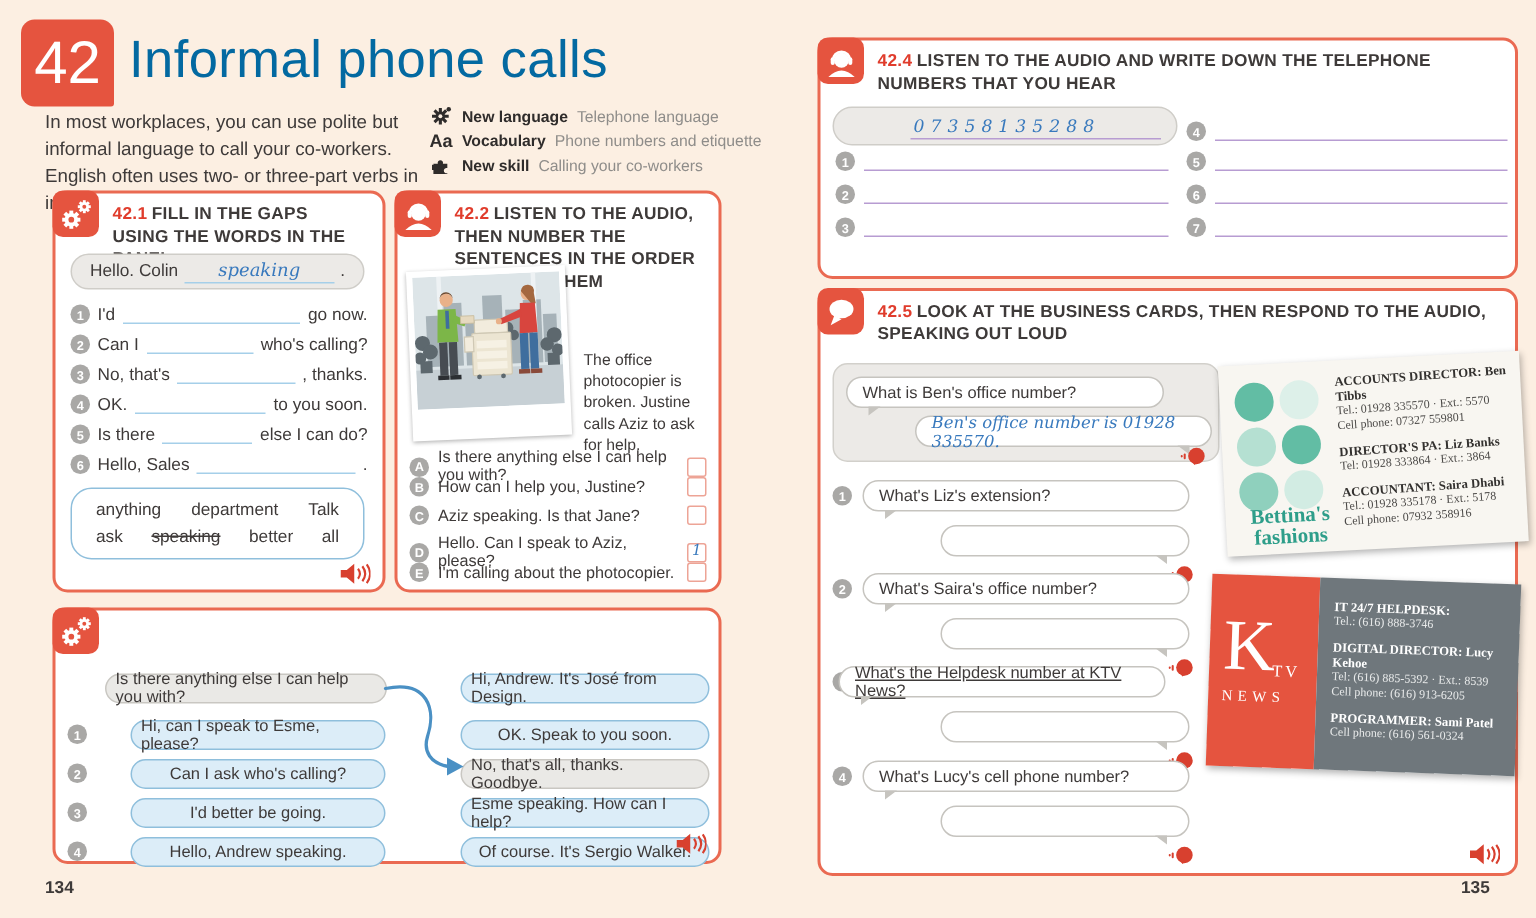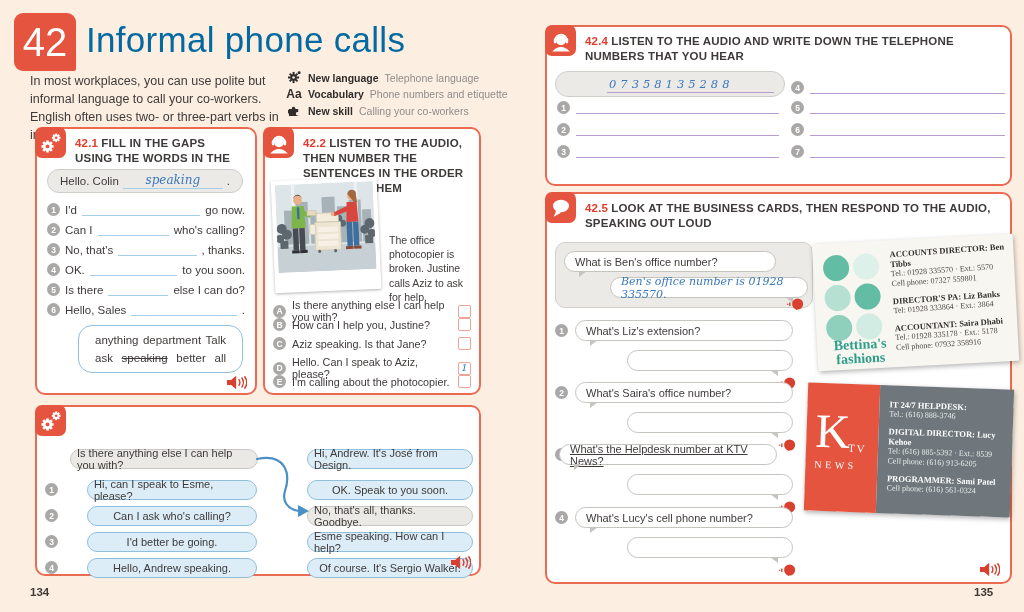--- a/index.html
+++ b/index.html
@@ -39,21 +39,21 @@
             display:inline-flex; align-items:center; justify-content:center; font-weight:bold; flex:none; }
 
   
   .fill-row { position:absolute; left:10px; right:10px; display:flex; align-items:center; gap:5px; font-size:11.5px; }
   .blank-blue { flex:1; border-bottom:1.4px solid #a5cfe9; height:13px; }
   .example-pill { position:absolute; left:10px; top:40px; right:12px; height:24px; background:#eceae7;
                   border:1px solid #cfcdc8; border-radius:12px; display:flex; align-items:center; padding:0 12px; font-size:11.5px; }
   .hand { font-family:"DejaVu Serif", serif; font-style:italic; color:#3879bd; }
   .ex1-ans { flex:1; border-bottom:1.4px solid #a5cfe9; text-align:center; font-size:12px; margin:0 4px; line-height:15px; }
   .word-panel { position:absolute; left:10px; top:196px; right:12px; height:48px; border:1.4px solid #8fbfdc;
-                border-radius:14px; background:#fff; font-size:11.5px; display:flex; flex-direction:column; justify-content:space-evenly; padding:2px 16px;margin-left:31px; }
+                border-radius:14px; background:#fff; font-size:11.5px; display:flex; flex-direction:column; justify-content:space-evenly; padding:2px 16px; }
   .panel-row { display:flex; justify-content:space-between; }
   .struck { text-decoration:line-through; }
 
   
   .speaker { position:absolute; width:20px; height:15px; }
   .speakhead { position:absolute; width:17px; height:14px; }
 
   
   .polaroid { position:absolute; left:8px; top:50px; width:106px; background:#fff; padding:4px 4px 16px 4px;
               box-shadow:0 1px 3px rgba(0,0,0,.3); transform:rotate(-2.5deg); }

